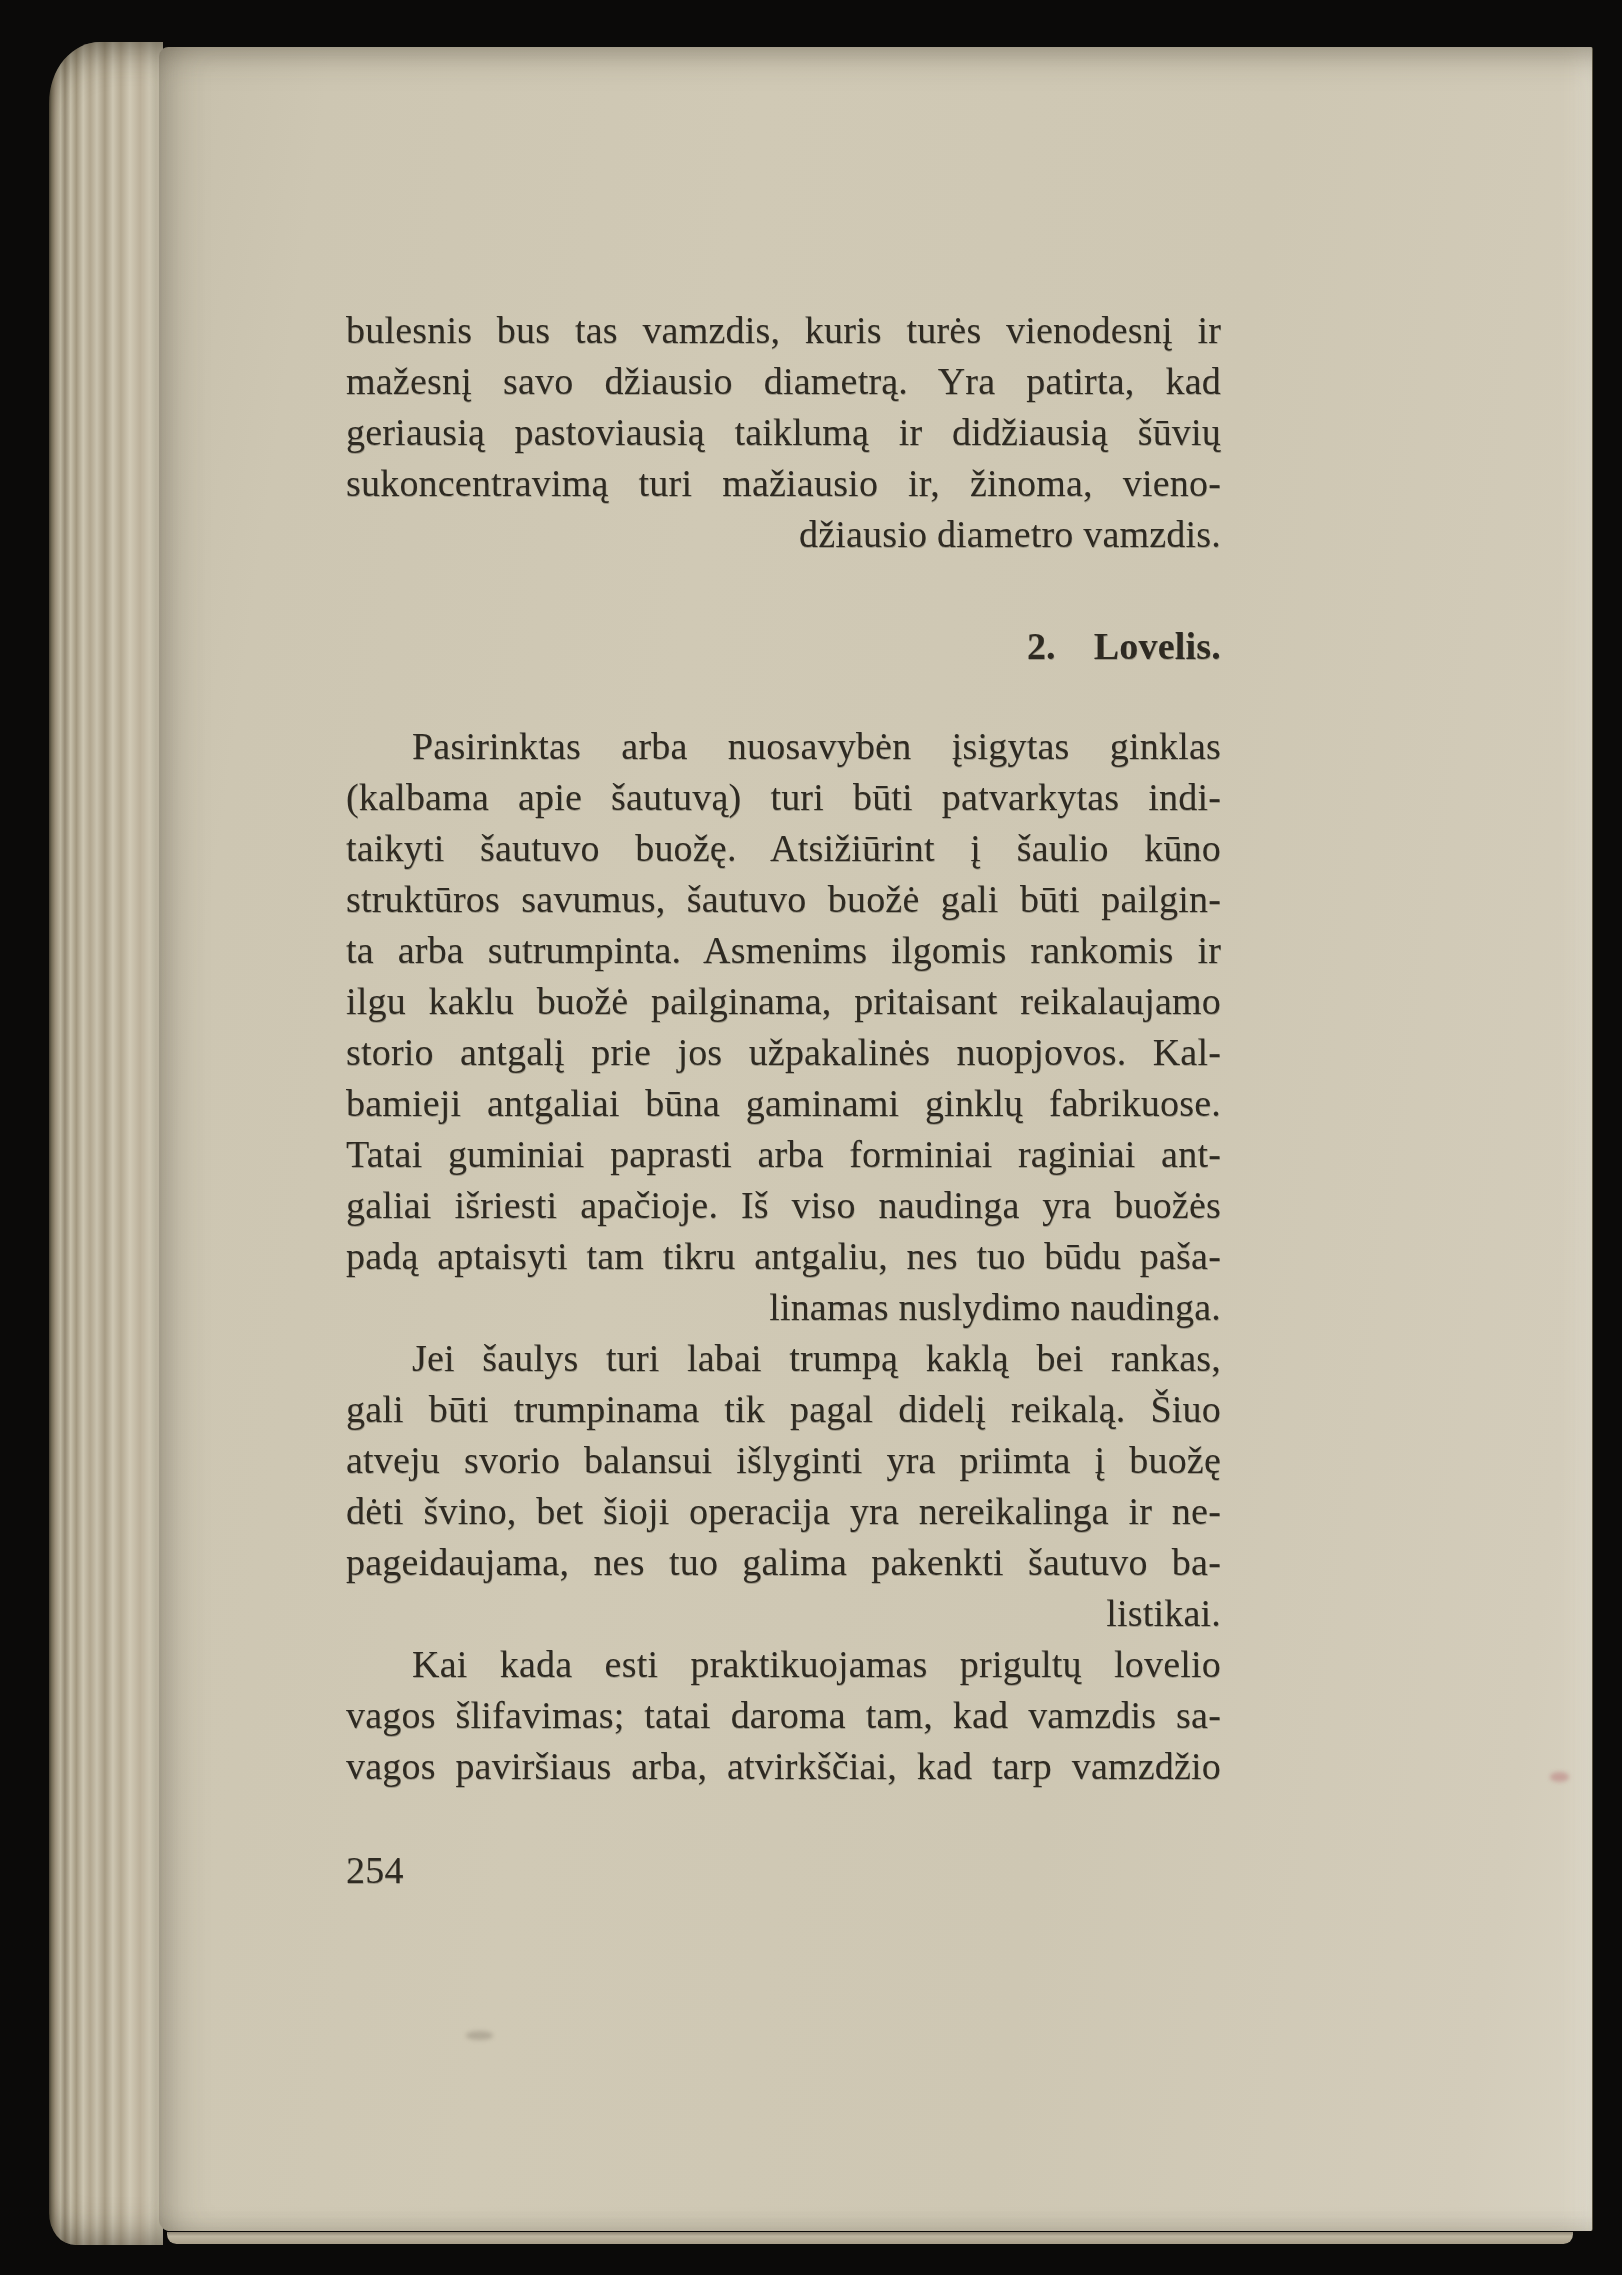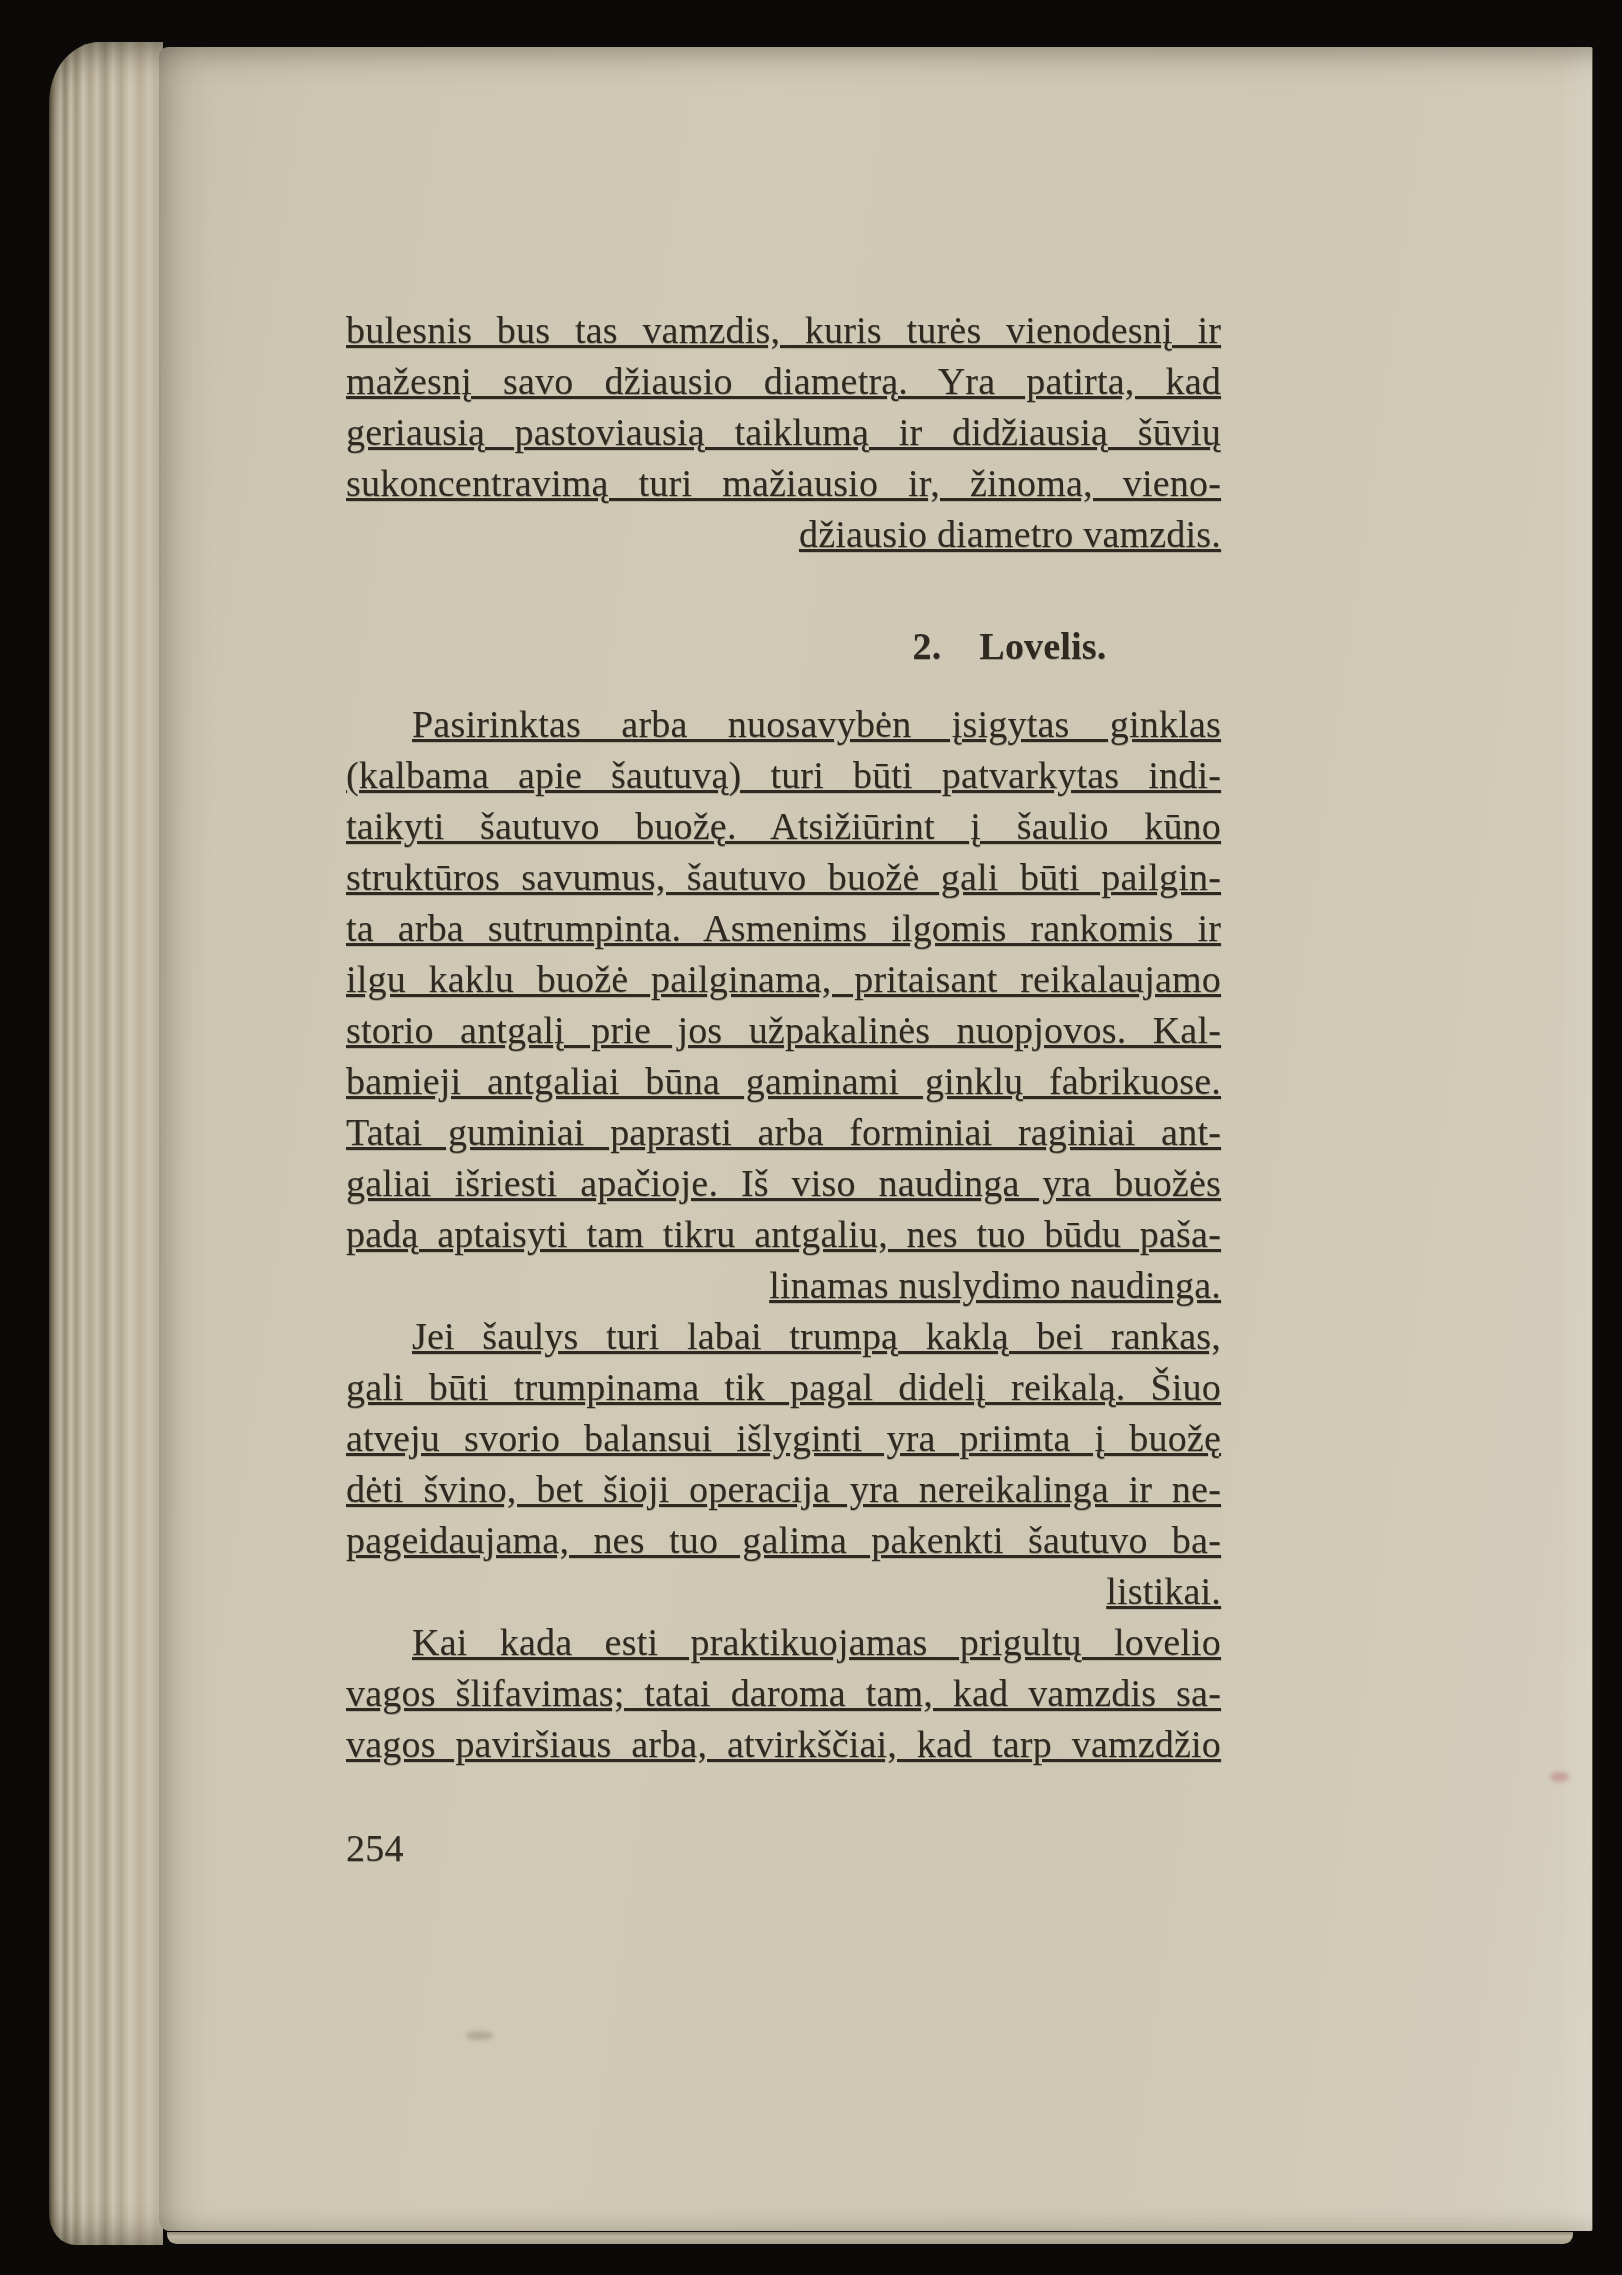--- a/index.html
+++ b/index.html
@@ -45,28 +45,28 @@
     border-radius:0 0 9.5px 9.5px;
   }
 
   .textblock {
     position:absolute; left:346px; top:305px; width:875px;
     color:#2e2a22;
     font-size:38px; line-height:51px;
     letter-spacing:0.2px;
     text-shadow:0.4px 0.6px 0 rgba(46,42,34,.30);
   }
-  .ln  { text-align:justify; text-align-last:justify;text-decoration:underline; }
+  .ln  { text-align:justify; text-align-last:justify; }
   .last { text-align:right; text-align-last:auto; }
   .ind { padding-left:66px; }
 
   .heading {
-    margin:61px 0 27px 452px;
+    margin:61px 0 49px 452px;
     font-weight:bold; font-size:38px; line-height:51px;
-    text-align:center; white-space:nowrap;
+    text-align:right; white-space:nowrap;
   }
   .heading .num { margin-right:38px; }
 
   .pagenum { margin-top:53px; text-align:left; }
 
   .smudge-pink {
     position:absolute; left:1550px; top:1772px; width:19px; height:9.5px;
     background:rgba(186,125,125,.55); border-radius:50%; filter:blur(1.9px);
   }
   .smudge-gray {

